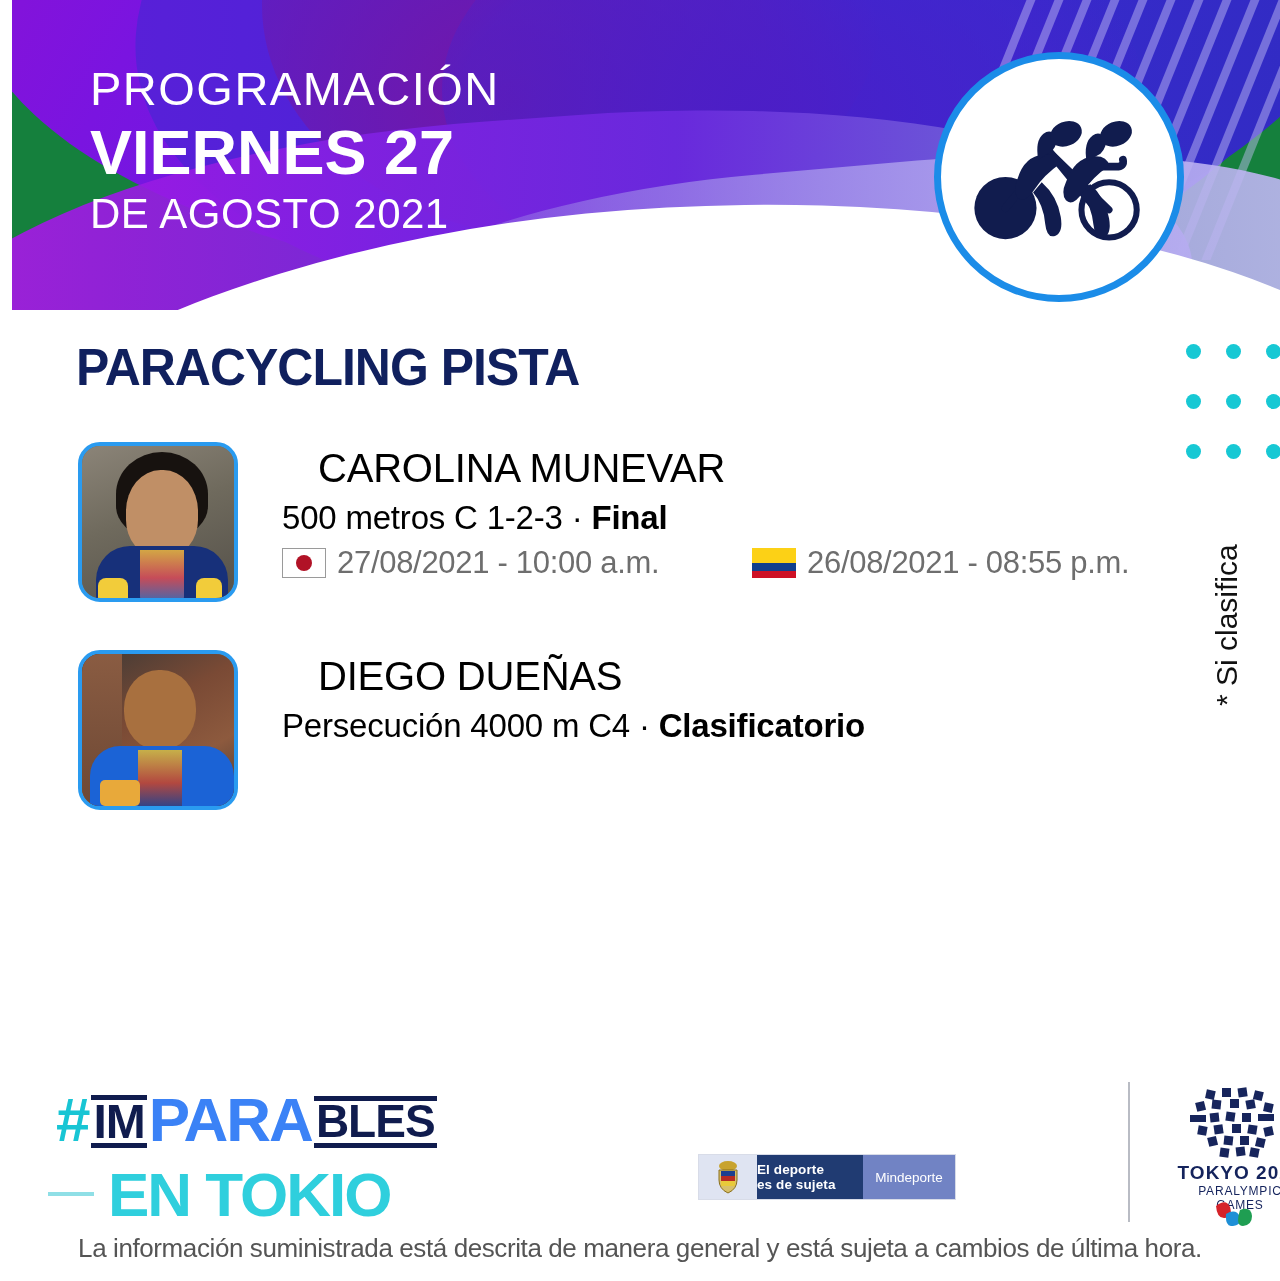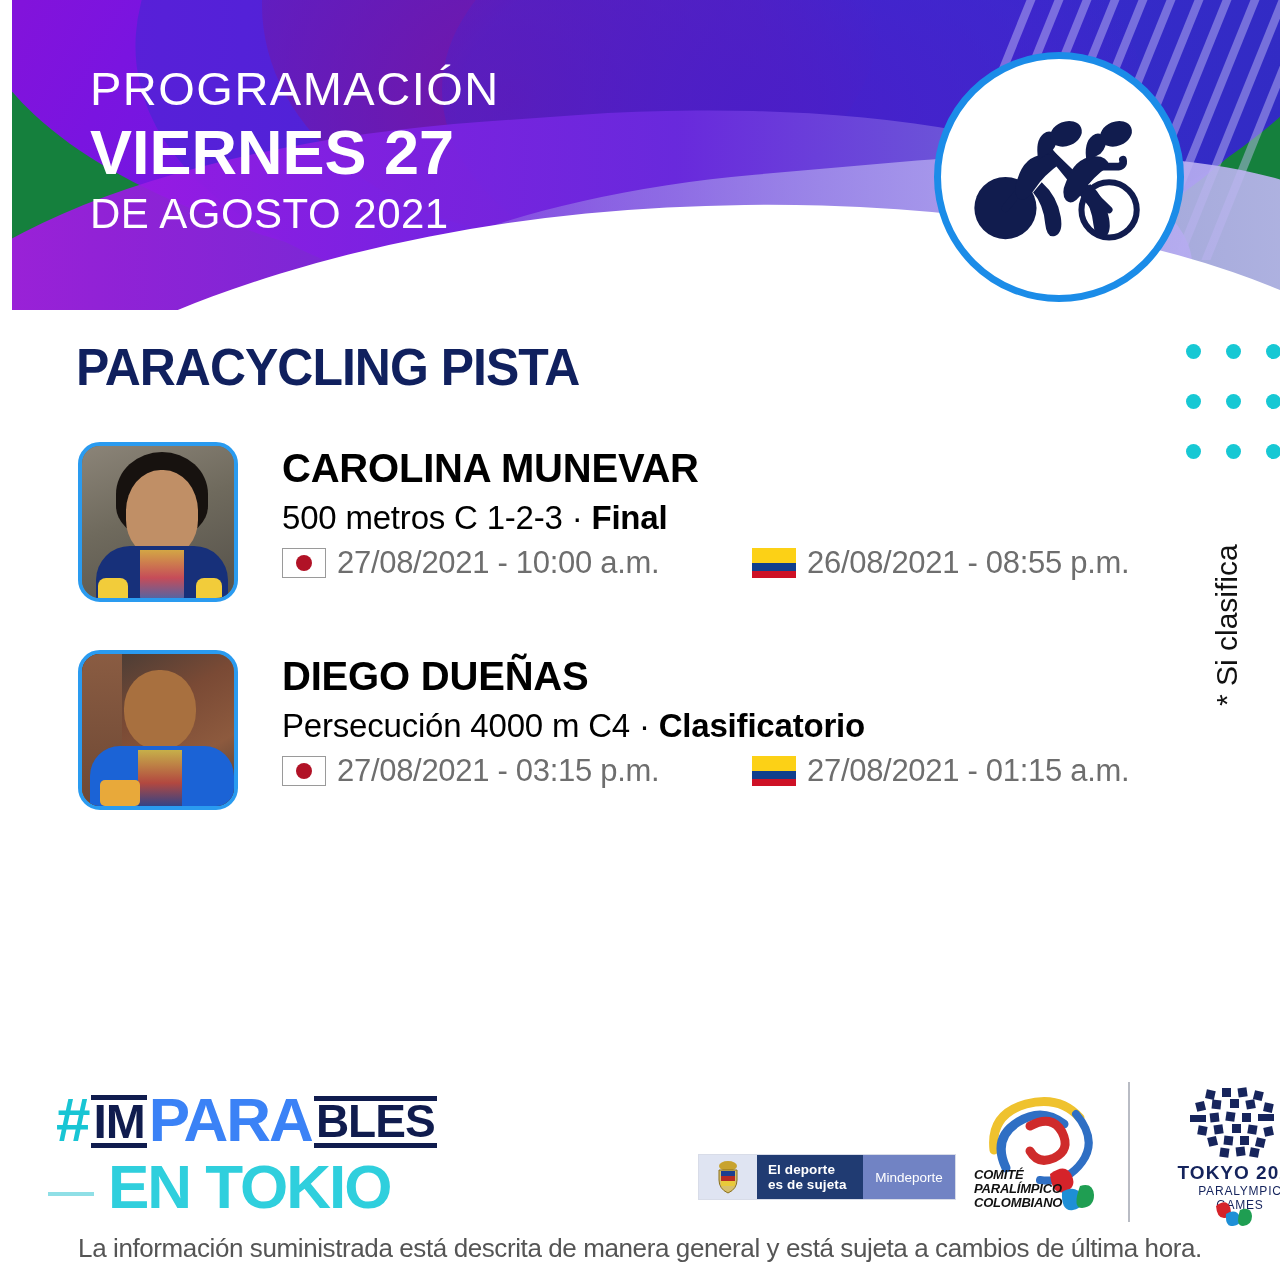--- a/index.html
+++ b/index.html
@@ -100,21 +100,21 @@
   .ph1-lanyard{position:absolute;left:58px;top:104px;width:44px;height:56px;background:linear-gradient(180deg,#e8b33f,#d94f55 50%,#2f73c4);border-radius:0 0 10px 10px;opacity:.9;}
   .ph1-yellow{position:absolute;left:16px;top:132px;width:30px;height:30px;background:#f2cc3a;border-radius:8px;}
   .ph1-yellow2{position:absolute;right:12px;top:132px;width:26px;height:30px;background:#f2cc3a;border-radius:8px;}
   .ph2-head{position:absolute;left:42px;top:16px;width:72px;height:80px;border-radius:48%;background:#a8703f;}
   .ph2-body{position:absolute;left:8px;top:92px;width:144px;height:72px;border-radius:30px 30px 0 0;background:#1b63d6;}
   .ph2-medal{position:absolute;left:56px;top:96px;width:44px;height:60px;background:linear-gradient(180deg,#d9b83a,#c3452f 55%,#1d3f8a);opacity:.9;}
   .ph2-patch{position:absolute;left:18px;top:126px;width:40px;height:26px;background:#e8a93a;border-radius:5px;}
   .ph2-arch{position:absolute;left:0;top:0;width:40px;height:164px;background:linear-gradient(180deg,#8a5c42,#6b4633);}
 
   .a-body{position:absolute;left:282px;}
-  .a-name{font-size:40px;font-weight:700;color:#000;letter-spacing:-.2px;line-height:1.0;}
+  .a-name{font-size:40px;font-weight:400;color:#000;letter-spacing:-.2px;line-height:1.0;margin-left:36px;}
   .a-event{font-size:33px;color:#000;font-weight:400;line-height:1.25;margin-top:9px;letter-spacing:-.2px;}
   .a-event b{font-weight:800;}
   .a-times{display:flex;align-items:center;margin-top:7px;}
   .tslot{display:flex;align-items:center;}
   .tslot.jp{width:470px;}
   .flag{width:44px;height:30px;flex:0 0 auto;margin-right:11px;}
   .flag-jp{background:#fff;border:1.5px solid #9a9a9a;box-sizing:border-box;display:flex;align-items:center;justify-content:center;}
   .flag-jp i{width:16px;height:16px;border-radius:50%;background:#b11226;display:block;}
   .flag-co{display:flex;flex-direction:column;}
   .flag-co i{display:block;width:100%;}
@@ -131,27 +131,27 @@
   }
 
   
   .footer{position:absolute;left:0;top:1070px;width:1280px;height:211px;background:#fff;}
   .imparables{position:absolute;left:56px;top:22px;}
   .imp-row1{display:flex;align-items:flex-end;line-height:.9;}
   .imp-hash{font-size:62px;font-weight:900;color:#18c5d4;letter-spacing:-2px;}
   .imp-im{font-size:48px;font-weight:900;color:#101c4e;letter-spacing:-1px;border-top:5px solid #101c4e;border-bottom:5px solid #101c4e;padding:0 2px;margin-left:3px;}
   .imp-par{font-size:62px;font-weight:900;color:#3b82f6;letter-spacing:-2px;margin-left:2px;}
   .imp-bles{font-size:46px;font-weight:900;color:#101c4e;letter-spacing:-1px;border-top:5px solid #101c4e;border-bottom:5px solid #101c4e;padding:0 2px;margin-left:2px;}
-  .imp-row2{font-size:62px;font-weight:900;color:#2fcfdd;letter-spacing:-2px;line-height:1;margin-top:8px;margin-left:52px;}
+  .imp-row2{font-size:62px;font-weight:900;color:#2fcfdd;letter-spacing:-2px;line-height:1;margin-top:16px;margin-left:52px;}
   .imp-dash{position:absolute;left:48px;top:122px;width:46px;height:4px;background:#8fdfe6;}
 
   .mindeporte{position:absolute;left:698px;top:84px;width:258px;height:46px;display:flex;border:1px solid #d8dce8;box-sizing:border-box;}
   .md-crest{width:58px;background:#dfe4f2;display:flex;align-items:center;justify-content:center;}
   .md-crest svg{width:30px;height:34px;}
-  .md-a{flex:1;background:#203b72;color:#fff;font-size:13.5px;font-weight:700;line-height:1.12;display:flex;align-items:center;padding-left:11px;letter-spacing:.1px;}
+  .md-a{flex:1;background:#203b72;color:#fff;font-size:13.5px;font-weight:700;line-height:1.12;display:flex;align-items:center;letter-spacing:.1px;}
   .md-b{width:92px;background:#7183c4;color:#fff;font-size:13.5px;font-weight:500;display:flex;align-items:center;justify-content:center;}
 
   .cpc{position:absolute;left:972px;top:14px;width:130px;height:132px;}
   .cpc-txt{position:absolute;left:2px;top:84px;font-size:13px;font-weight:900;color:#111;line-height:1.08;letter-spacing:-.2px;text-align:left;font-style:italic;}
 
   .divider{position:absolute;left:1128px;top:1082px;width:2px;height:140px;background:#b9bcc4;}
 
   .tokyo{position:absolute;left:1176px;top:16px;width:128px;height:142px;}
   .tk-name{position:absolute;left:0;top:76px;width:128px;text-align:center;font-size:19px;font-weight:700;color:#14235c;letter-spacing:1px;}
   .tk-sub{position:absolute;left:0;top:98px;width:128px;text-align:center;font-size:12px;font-weight:400;color:#14235c;letter-spacing:.8px;}
@@ -274,36 +274,20 @@
       <div class="ph2-head"></div>
       <div class="ph2-body"></div>
       <div class="ph2-medal"></div>
       <div class="ph2-patch"></div>
     </div>
   </div>
   <div class="a-body" style="top:656px">
     <div class="a-name">DIEGO DUEÑAS</div>
     <div class="a-event"><span>Persecución 4000 m C4 · </span><b>Clasificatorio</b></div>
 
-    <div class="a-times">
-      <div class="tslot jp">
-        <div class="flag flag-jp">
-            <i></i>
-          </div>
-        <div class="t-txt">27/08/2021 - 03:15 p.m.</div>
-      </div>
-      <div class="tslot">
-        <div class="flag flag-co">
-            <i></i>
-            <i></i>
-            <i></i>
-          </div>
-        <div class="t-txt">27/08/2021 - 01:15 a.m.</div>
-      </div>
-    </div>
   </div>
 
   <div class="vnote">* Si clasifica</div>
 
   <div class="footer">
 
     <div class="imparables">
       <div class="imp-row1">
         <span class="imp-hash">#</span>
         <span class="imp-im">IM</span>
@@ -323,40 +307,20 @@
           <rect x="8" y="16" width="14" height="5" fill="#b62a22"></rect>
           <rect x="8" y="21" width="14" height="5" fill="#e8c93a"></rect>
         </svg>
       </div>
       <div class="md-a">
         <span><span>El deporte</span><br><span>es de sujeta</span></span>
       </div>
       <div class="md-b">Mindeporte</div>
     </div>
 
-    <div class="cpc">
-      <svg viewBox="0 0 130 132" xmlns="http://www.w3.org/2000/svg" aria-hidden="true">
-        <g fill="none" stroke-linecap="round">
-          <path d="M22 66 q-4 -36 32 -46 q34 -9 54 14" stroke="#efc22e" stroke-width="9"></path>
-          <path d="M34 84 q-14 -30 12 -46 q24 -15 46 2" stroke="#2f6fc4" stroke-width="9"></path>
-          <path d="M104 30 q22 26 6 48 q-16 22 -42 18" stroke="#2f6fc4" stroke-width="8"></path>
-          <path d="M58 42 q22 -12 32 6 q9 18 -8 26 q-16 7 -24 -7" stroke="#cf2b2b" stroke-width="9"></path>
-        </g>
-        <g>
-          <path d="M78 90 q16 -12 22 2 q5 12 -8 16 q-12 3 -14 -18z" fill="#d5232a"></path>
-          <path d="M90 108 q14 -8 20 4 q4 11 -9 14 q-12 2 -11 -18z" fill="#1e8fd6"></path>
-          <path d="M108 102 q13 -4 14 9 q0 12 -12 13 q-10 0 -2 -22z" fill="#1f9e52"></path>
-        </g>
-      </svg>
-      <div class="cpc-txt">
-        <div>COMITÉ</div>
-        <div>PARALÍMPICO</div>
-        <div>COLOMBIANO</div>
-      </div>
-    </div>
 
     <div class="tokyo">
       <svg viewBox="0 0 128 76" xmlns="http://www.w3.org/2000/svg" aria-hidden="true">
         <g fill="#17255c">
           <g id="chk">
             <rect x="30" y="4" width="9" height="9" transform="rotate(12 34 8)"></rect>
             <rect x="46" y="2" width="9" height="9"></rect>
             <rect x="62" y="2" width="9" height="9" transform="rotate(-8 66 6)"></rect>
             <rect x="78" y="5" width="9" height="9" transform="rotate(14 82 9)"></rect>
             <rect x="20" y="16" width="9" height="9" transform="rotate(-14 24 20)"></rect>

